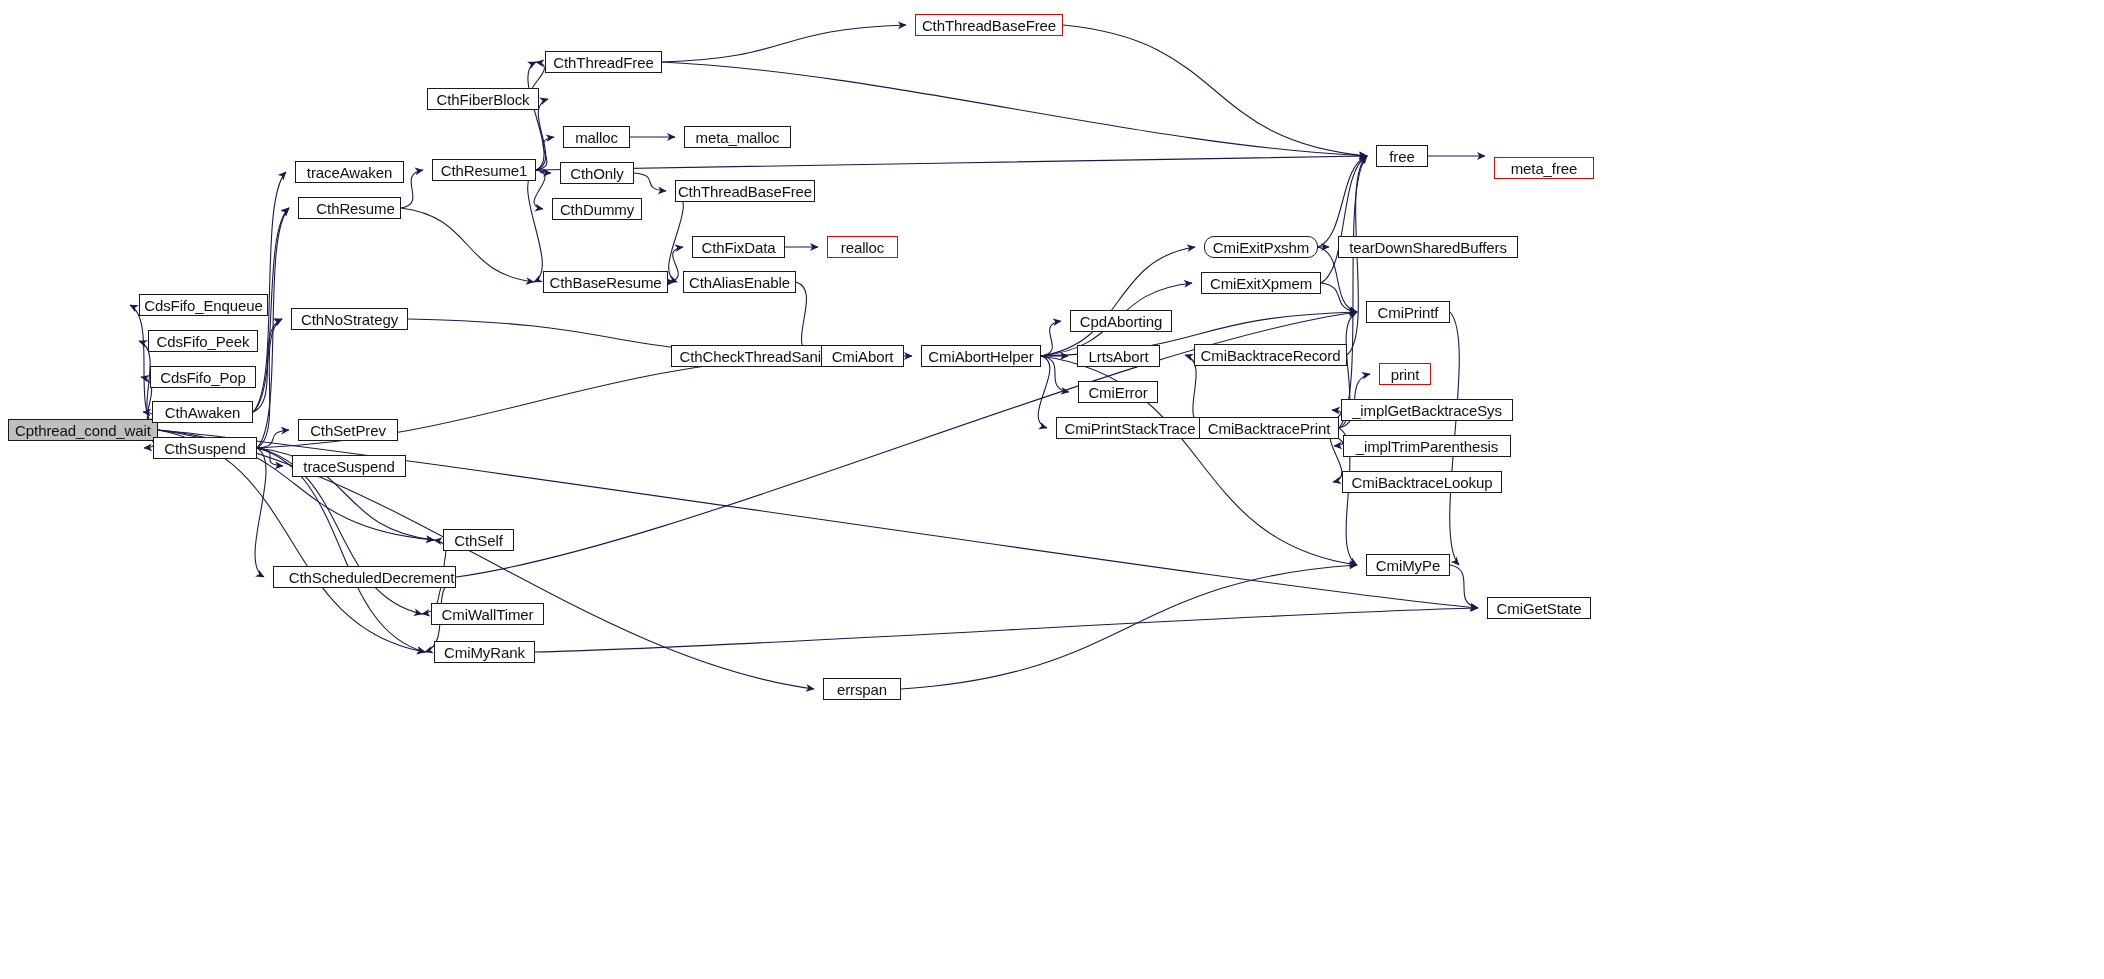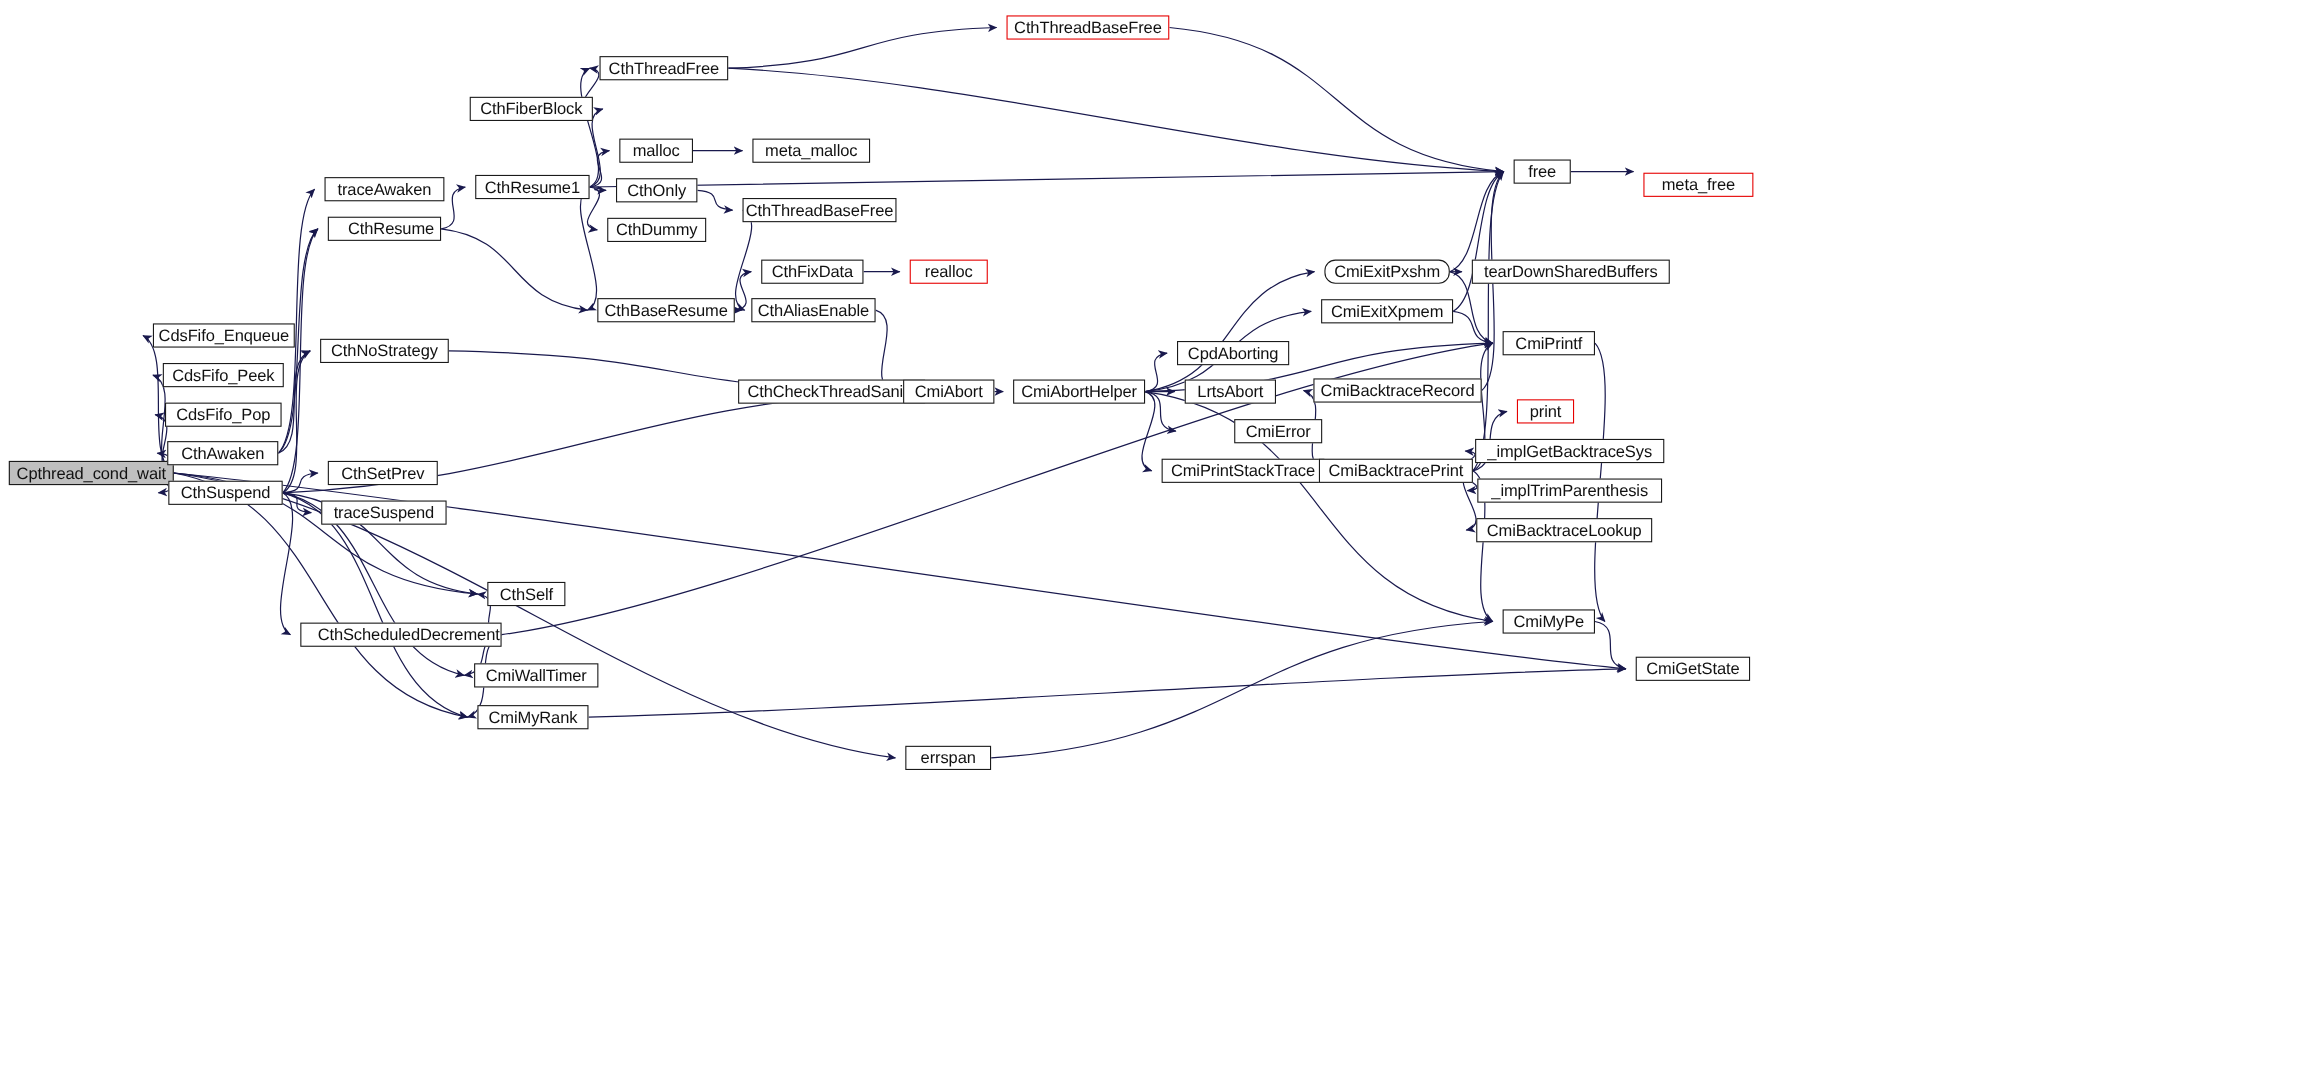--- a/index.html
+++ b/index.html
@@ -231,21 +231,21 @@
       </div>
       <div class="gnode" style="left: 921px; top: 345px; width: 120px; height: 22px;">
         <span>CmiAbortHelper</span>
       </div>
       <div class="gnode" style="left: 1070px; top: 310px; width: 102px; height: 22px;">
         <span>CpdAborting</span>
       </div>
       <div class="gnode" style="left: 1077px; top: 345px; width: 83px; height: 22px;">
         <span>LrtsAbort</span>
       </div>
-      <div class="gnode" style="left: 1078px; top: 381px; width: 80px; height: 22px; margin-left: 44px;">
+      <div class="gnode" style="left: 1078px; top: 381px; width: 80px; height: 22px;">
         <span>CmiError</span>
       </div>
       <div class="gnode" style="left: 1056px; top: 417px; width: 148px; height: 22px;">
         <span>CmiPrintStackTrace</span>
       </div>
       <div class="gnode" style="left: 1194px; top: 344px; width: 153px; height: 22px;">
         <span>CmiBacktraceRecord</span>
       </div>
       <div class="gnode" style="left: 1199px; top: 417px; width: 140px; height: 22px;">
         <span>CmiBacktracePrint</span>

